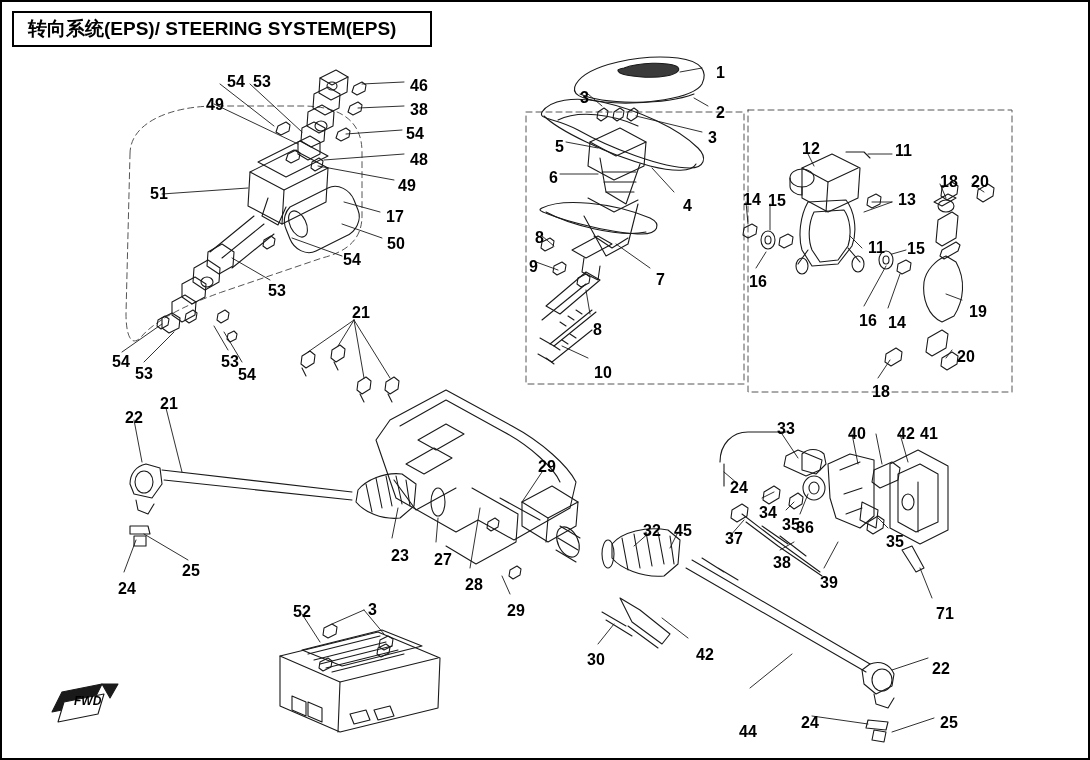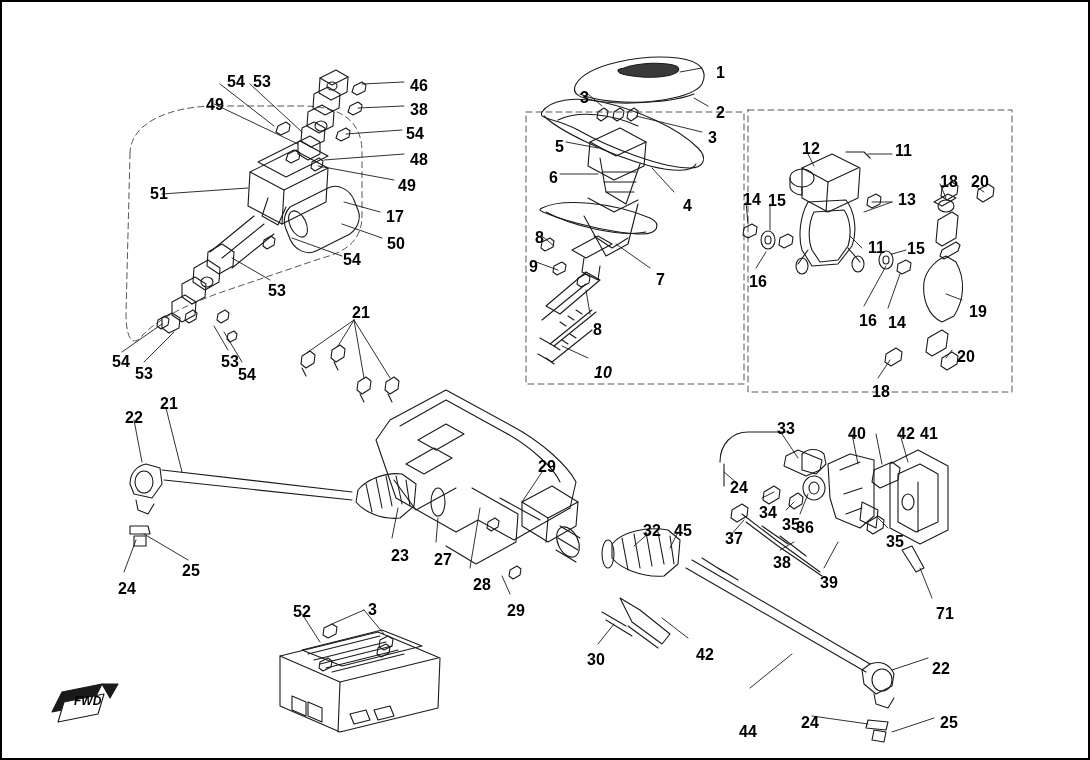--- a/index.html
+++ b/index.html
@@ -62,20 +62,23 @@
     font-weight: bold;
     font-style: italic;
     color: #000000;
   }
 </style>
 </head>
 <body>
 
 <div id="page">
 
+  <div id="title-box">
+    <span id="title-text">转向系统(EPS)/ STEERING SYSTEM(EPS)</span>
+  </div>
 
   <svg id="svg-layer" viewBox="0 0 1090 760" xmlns="http://www.w3.org/2000/svg">
     <g fill="none" stroke="#1a1a1a" stroke-width="1.1" stroke-linecap="round" stroke-linejoin="round">
 
       <path d="M128 152 C 128 120, 170 104, 214 104 L 300 104 C 340 104, 360 120, 360 150
                L 360 214 C 360 238, 344 250, 320 256 L 220 290 C 180 304, 152 320, 140 334
                C 128 348, 124 330, 124 312 Z" stroke="#555" stroke-width="1" stroke-dasharray="6 4"></path>
 
       <g>
         <path d="M318 76 l16 -8 12 7 -1 15 -16 8 -12 -7 z"></path>
@@ -412,21 +415,21 @@
       <div class="callout" style="left: 714px; top: 103px;">2</div>
       <div class="callout" style="left: 578px; top: 88px;">3</div>
       <div class="callout" style="left: 706px; top: 128px;">3</div>
       <div class="callout" style="left: 681px; top: 196px;">4</div>
       <div class="callout" style="left: 553px; top: 137px;">5</div>
       <div class="callout" style="left: 547px; top: 168px;">6</div>
       <div class="callout" style="left: 654px; top: 270px;">7</div>
       <div class="callout" style="left: 533px; top: 228px;">8</div>
       <div class="callout" style="left: 591px; top: 320px;">8</div>
       <div class="callout" style="left: 527px; top: 257px;">9</div>
-      <div class="callout" style="left: 592px; top: 363px; font-style: italic;">10</div>
+      <div class="callout" style="left: 592px; top: 363px;">10</div>
       <div class="callout" style="left: 893px; top: 141px;">11</div>
       <div class="callout" style="left: 866px; top: 238px;">11</div>
       <div class="callout" style="left: 800px; top: 139px;">12</div>
       <div class="callout" style="left: 896px; top: 190px;">13</div>
       <div class="callout" style="left: 741px; top: 190px;">14</div>
       <div class="callout" style="left: 886px; top: 313px;">14</div>
       <div class="callout" style="left: 766px; top: 191px;">15</div>
       <div class="callout" style="left: 905px; top: 239px;">15</div>
       <div class="callout" style="left: 747px; top: 272px;">16</div>
       <div class="callout" style="left: 857px; top: 311px;">16</div>
@@ -440,21 +443,21 @@
       <div class="callout" style="left: 123px; top: 408px;">22</div>
       <div class="callout" style="left: 930px; top: 659px;">22</div>
       <div class="callout" style="left: 389px; top: 546px;">23</div>
       <div class="callout" style="left: 116px; top: 579px;">24</div>
       <div class="callout" style="left: 728px; top: 478px;">24</div>
       <div class="callout" style="left: 799px; top: 713px;">24</div>
       <div class="callout" style="left: 180px; top: 561px;">25</div>
       <div class="callout" style="left: 938px; top: 713px;">25</div>
       <div class="callout" style="left: 350px; top: 303px;">21</div>
       <div class="callout" style="left: 432px; top: 550px;">27</div>
-      <div class="callout" style="left: 463px; top: 575px; margin-left: 8px;">28</div>
+      <div class="callout" style="left: 463px; top: 575px;">28</div>
       <div class="callout" style="left: 536px; top: 457px;">29</div>
       <div class="callout" style="left: 505px; top: 601px;">29</div>
       <div class="callout" style="left: 585px; top: 650px;">30</div>
       <div class="callout" style="left: 694px; top: 645px;">42</div>
       <div class="callout" style="left: 641px; top: 521px;">32</div>
       <div class="callout" style="left: 775px; top: 419px;">33</div>
       <div class="callout" style="left: 757px; top: 503px;">34</div>
       <div class="callout" style="left: 780px; top: 515px;">35</div>
       <div class="callout" style="left: 884px; top: 532px;">35</div>
       <div class="callout" style="left: 794px; top: 518px;">36</div>

